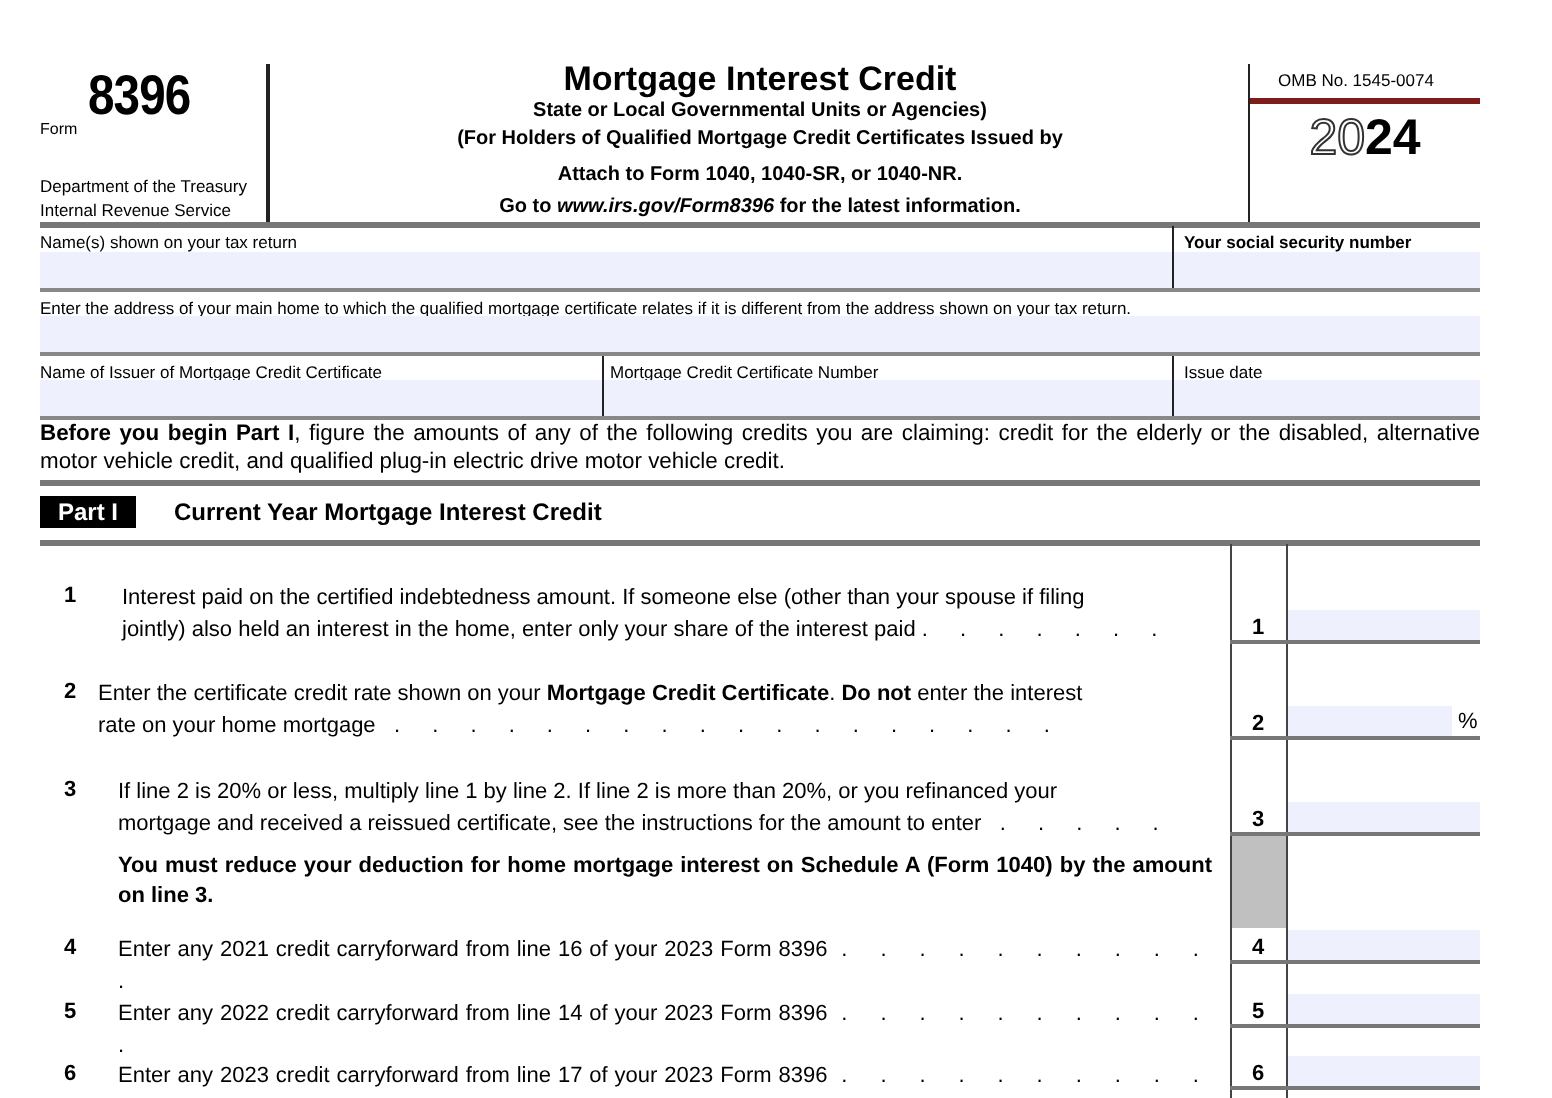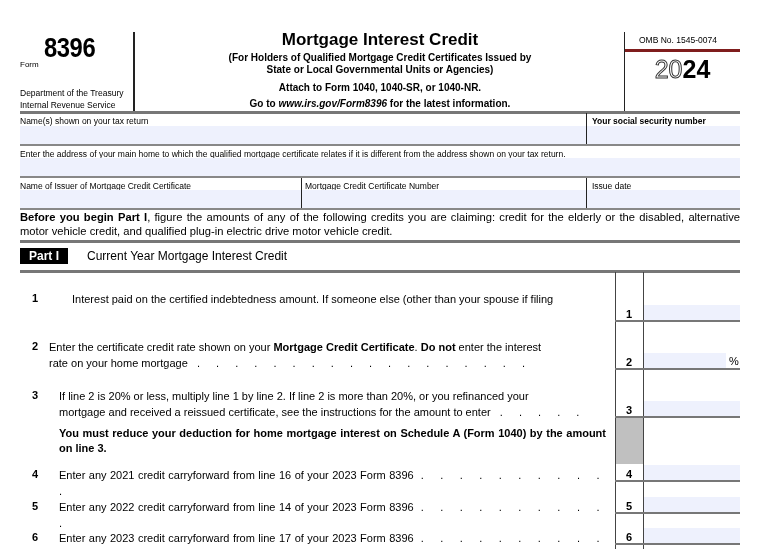--- a/index.html
+++ b/index.html
@@ -22,21 +22,21 @@
   .year .bold { font-weight: bold; }
   .seq { font-size: 8.5px; line-height: 9px; padding-left: 16px; margin-top: 2px; }
   .seq b { font-size: 13px; }
   .rule-thick { height: 3px; background: #777; left: 20px; width: 720px; }
   .rule-thin { height: 2px; background: #888; left: 20px; width: 720px; }
   .field-label { font-size: 8.5px; }
   .fill { background: #eef1fd; }
   .vline { width: 1px; background: #222; }
   .intro { left: 20px; top: 210px; width: 720px; font-size: 11.2px; line-height: 14px; text-align: justify; }
   .part-badge { left: 20px; top: 248px; width: 48px; height: 16px; background: #000; color: #fff; font-weight: bold; font-size: 12px; text-align: center; line-height: 16px; }
-  .part-title { left: 87px; top: 249px; font-size: 12px; font-weight: normal; }
+  .part-title { left: 87px; top: 249px; font-size: 12px; font-weight: bold; }
   .ln { font-size: 11px; font-weight: bold; width: 14px; text-align: left; }
   .lt { font-size: 11px; line-height: 16px; text-align: justify; width: 547px; }
   .lt b { font-weight: bold; }
   .dots { letter-spacing: 6.5px; }
   .lnum { font-size: 11px; font-weight: bold; width: 28px; text-align: center; }
   .pct { font-size: 11px; }
 </style>
 </head>
 <body>
 
@@ -44,22 +44,22 @@
   <span class="form-word">Form</span>
   <span class="form-num">8396</span>
   <div class="dept">
     <div>Department of the Treasury</div>
     <div>Internal Revenue Service</div>
   </div>
 </div>
 
 <div class="abs hdr-center">
   <div class="title">Mortgage Interest Credit</div>
+  <div class="subtitle" style="margin-top:0">State or Local Governmental Units or Agencies)</div>
   <div class="subtitle">(For Holders of Qualified Mortgage Credit Certificates Issued by</div>
-  <div class="subtitle" style="margin-top:0">State or Local Governmental Units or Agencies)</div>
   <div class="attach">Attach to Form 1040, 1040-SR, or 1040-NR.</div>
   <div class="goto"><span>Go to </span><i>www.irs.gov/Form8396</i><span> for the latest information.</span></div>
 </div>
 
 <div class="abs hdr-right">
   <div class="omb">OMB No. 1545-0074</div>
   <div class="year"><span class="out">20</span><span class="bold">24</span></div>
 </div>
 
 <div class="abs rule-thick" style="top:111px;"></div>
@@ -89,22 +89,23 @@
 <div class="abs rule-thick" style="top:240px;"></div>
 
 <div class="abs part-badge">Part I</div>
 <div class="abs part-title">Current Year Mortgage Interest Credit</div>
 <div class="abs rule-thick" style="top:270px;"></div>
 
 <div class="abs vline" style="left:615px;top:272px;height:277px;background:#444;"></div>
 <div class="abs vline" style="left:643px;top:272px;height:277px;background:#444;"></div>
 
 <div class="abs ln" style="left:32px;top:292px;">1</div>
-<div class="abs lt" style="left:72px;top:291px;">
+<div class="abs lt" style="left:61px;top:291px;">
   <div>Interest paid on the certified indebtedness amount. If someone else (other than your spouse if filing</div>
+  <div><span>jointly) also held an interest in the home, enter only your share of the interest paid</span> <span class="dots">. . . . . . .</span></div>
 </div>
 <div class="abs lnum" style="left:615px;top:308px;">1</div>
 <div class="abs fill" style="left:644px;top:305px;width:96px;height:15px;"></div>
 <div class="abs" style="left:615px;top:320px;width:125px;height:2px;background:#777;"></div>
 
 <div class="abs ln" style="left:32px;top:340px;">2</div>
 <div class="abs lt" style="left:49px;top:339px;">
   <div><span>Enter the certificate credit rate shown on your </span><b>Mortgage Credit Certificate</b><span>. </span><b>Do not</b><span> enter the interest</span></div>
   <div><span>rate on your home mortgage</span> &nbsp; <span class="dots">. . . . . . . . . . . . . . . . . .</span></div>
 </div>

